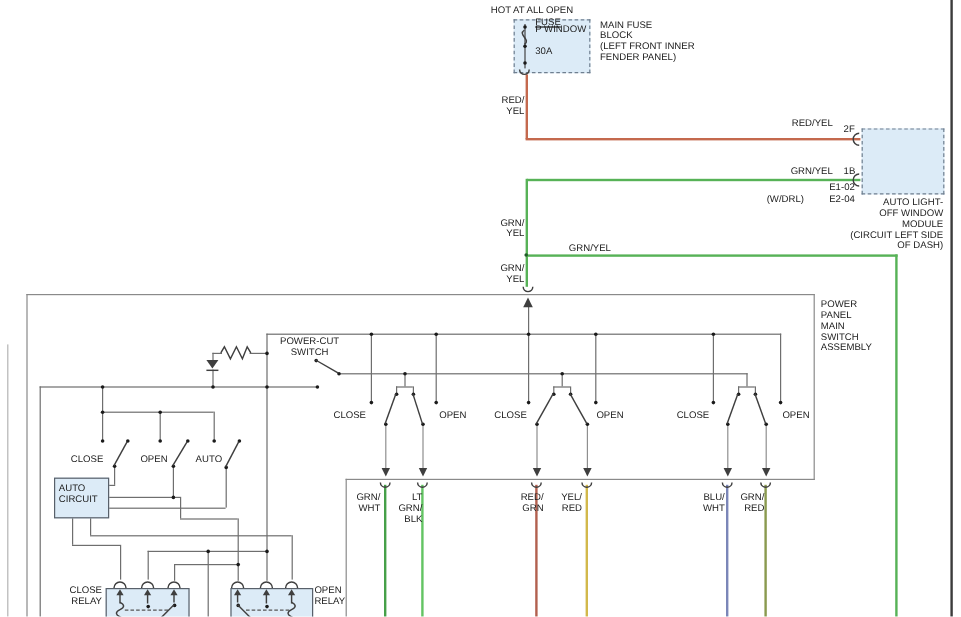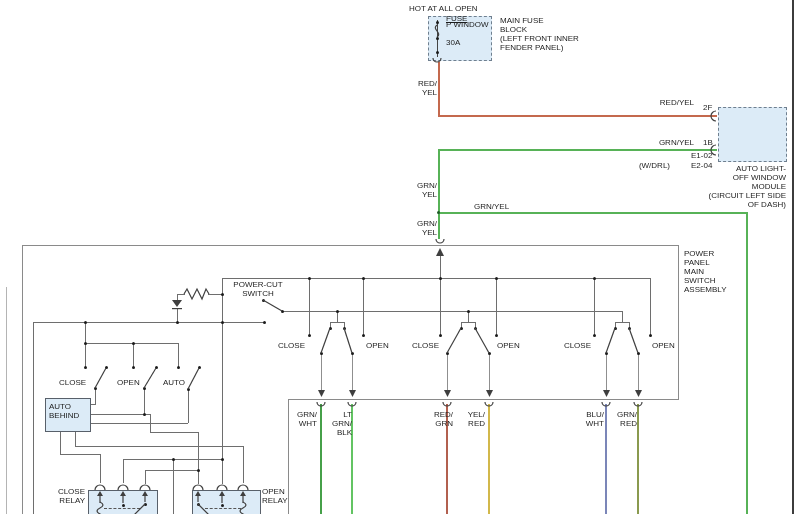--- a/index.html
+++ b/index.html
@@ -188,21 +188,21 @@
   <div class="t tr" style="left:551px;top:341px;width:40px;">CLOSE</div>
   <div class="t" style="left:652px;top:341px;">OPEN</div>
 
   <div class="t" style="left:59px;top:378px;">CLOSE</div>
   <div class="t" style="left:117px;top:378px;">OPEN</div>
   <div class="t" style="left:163px;top:378px;">AUTO</div>
 
   <div class="box-solid" style="left:45px;top:398px;width:44px;height:32px;"></div>
   <div class="t" style="left:49px;top:402px;">
     <div>AUTO</div>
-    <div>BEHIND</div>
+    <div>CIRCUIT</div>
   </div>
 
   <div class="box-solid" style="left:88px;top:490px;width:68px;height:26px;"></div>
   <div class="box-solid" style="left:192px;top:490px;width:67px;height:26px;"></div>
   <div class="t tr" style="left:45px;top:487px;width:40px;">
     <div>CLOSE</div>
       <div>RELAY</div>
   </div>
   <div class="t" style="left:262px;top:487px;">
     <div>OPEN</div>

